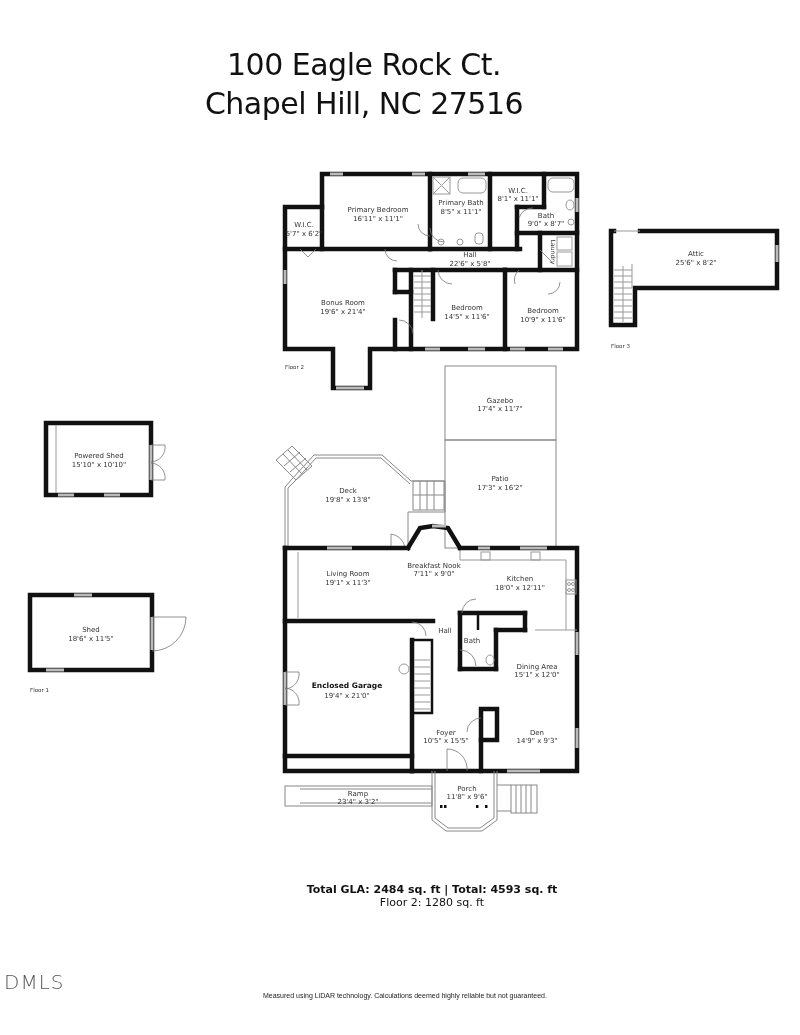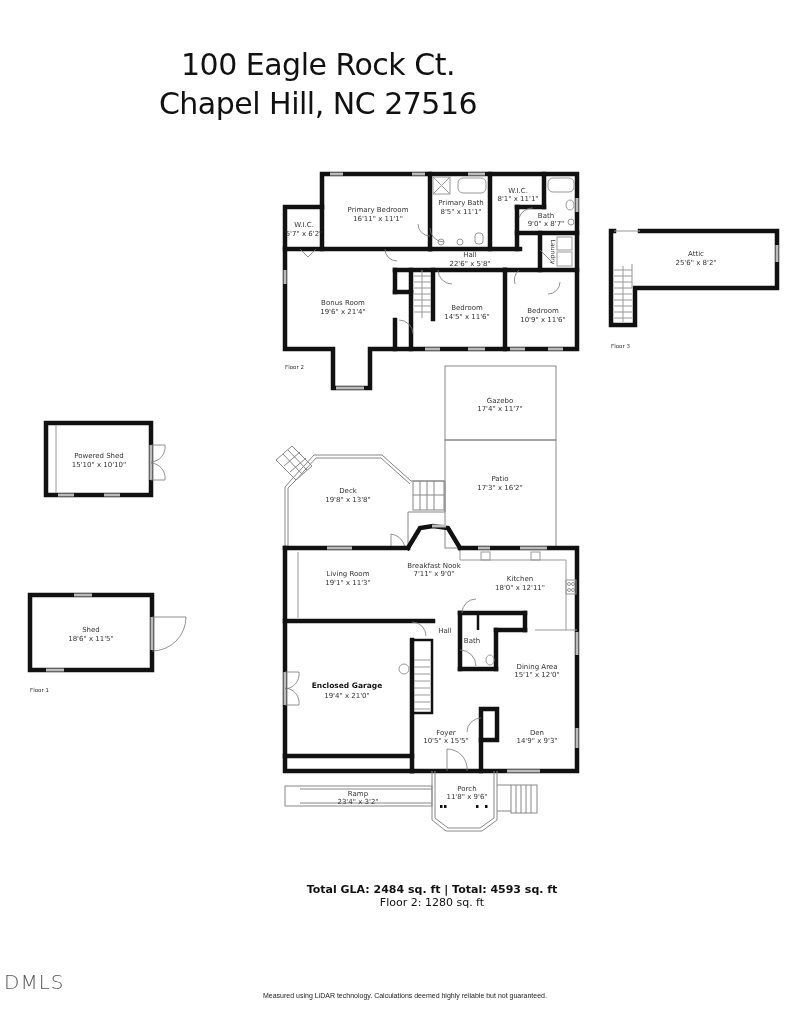--- a/index.html
+++ b/index.html
@@ -1,17 +1,17 @@
 <!DOCTYPE html>
 <html><head>
 <meta charset="utf-8">
 <style>
   html, body { margin:0; padding:0; background:#ffffff; }
   body { width:800px; height:1035px; position:relative; overflow:hidden; font-family:"DejaVu Sans", sans-serif; color:#111; }
-  .title { position:absolute; left:0; width:636px; text-align:center; font-family:"DejaVu Sans", sans-serif; font-size:30px; letter-spacing:-0.5px; color:#111; }
+  .title { position:absolute; left:0; width:636px; text-align:center; font-family:"DejaVu Sans", sans-serif; font-size:30px; letter-spacing:-0.5px; color:#111;padding-left:46px; }
   #title-1 { top:47px; }
   #title-2 { top:86px;text-align:center; }
   svg { position:absolute; left:0; top:0; }
   .w { stroke:#111; stroke-width:4.5; fill:none; stroke-linecap:square; }
   .wt { stroke:#111; stroke-width:2.5; fill:none; }
   .thin { stroke:#999; stroke-width:1; fill:none; }
   .dbl { stroke:#888; stroke-width:1; fill:none; }
   .win { stroke:#bbb; stroke-width:3; fill:none; }
   .door { stroke:#777; stroke-width:0.8; fill:none; }
   .rl { font-family:"DejaVu Sans", sans-serif; font-size:7px; fill:#333; text-anchor:middle; }

